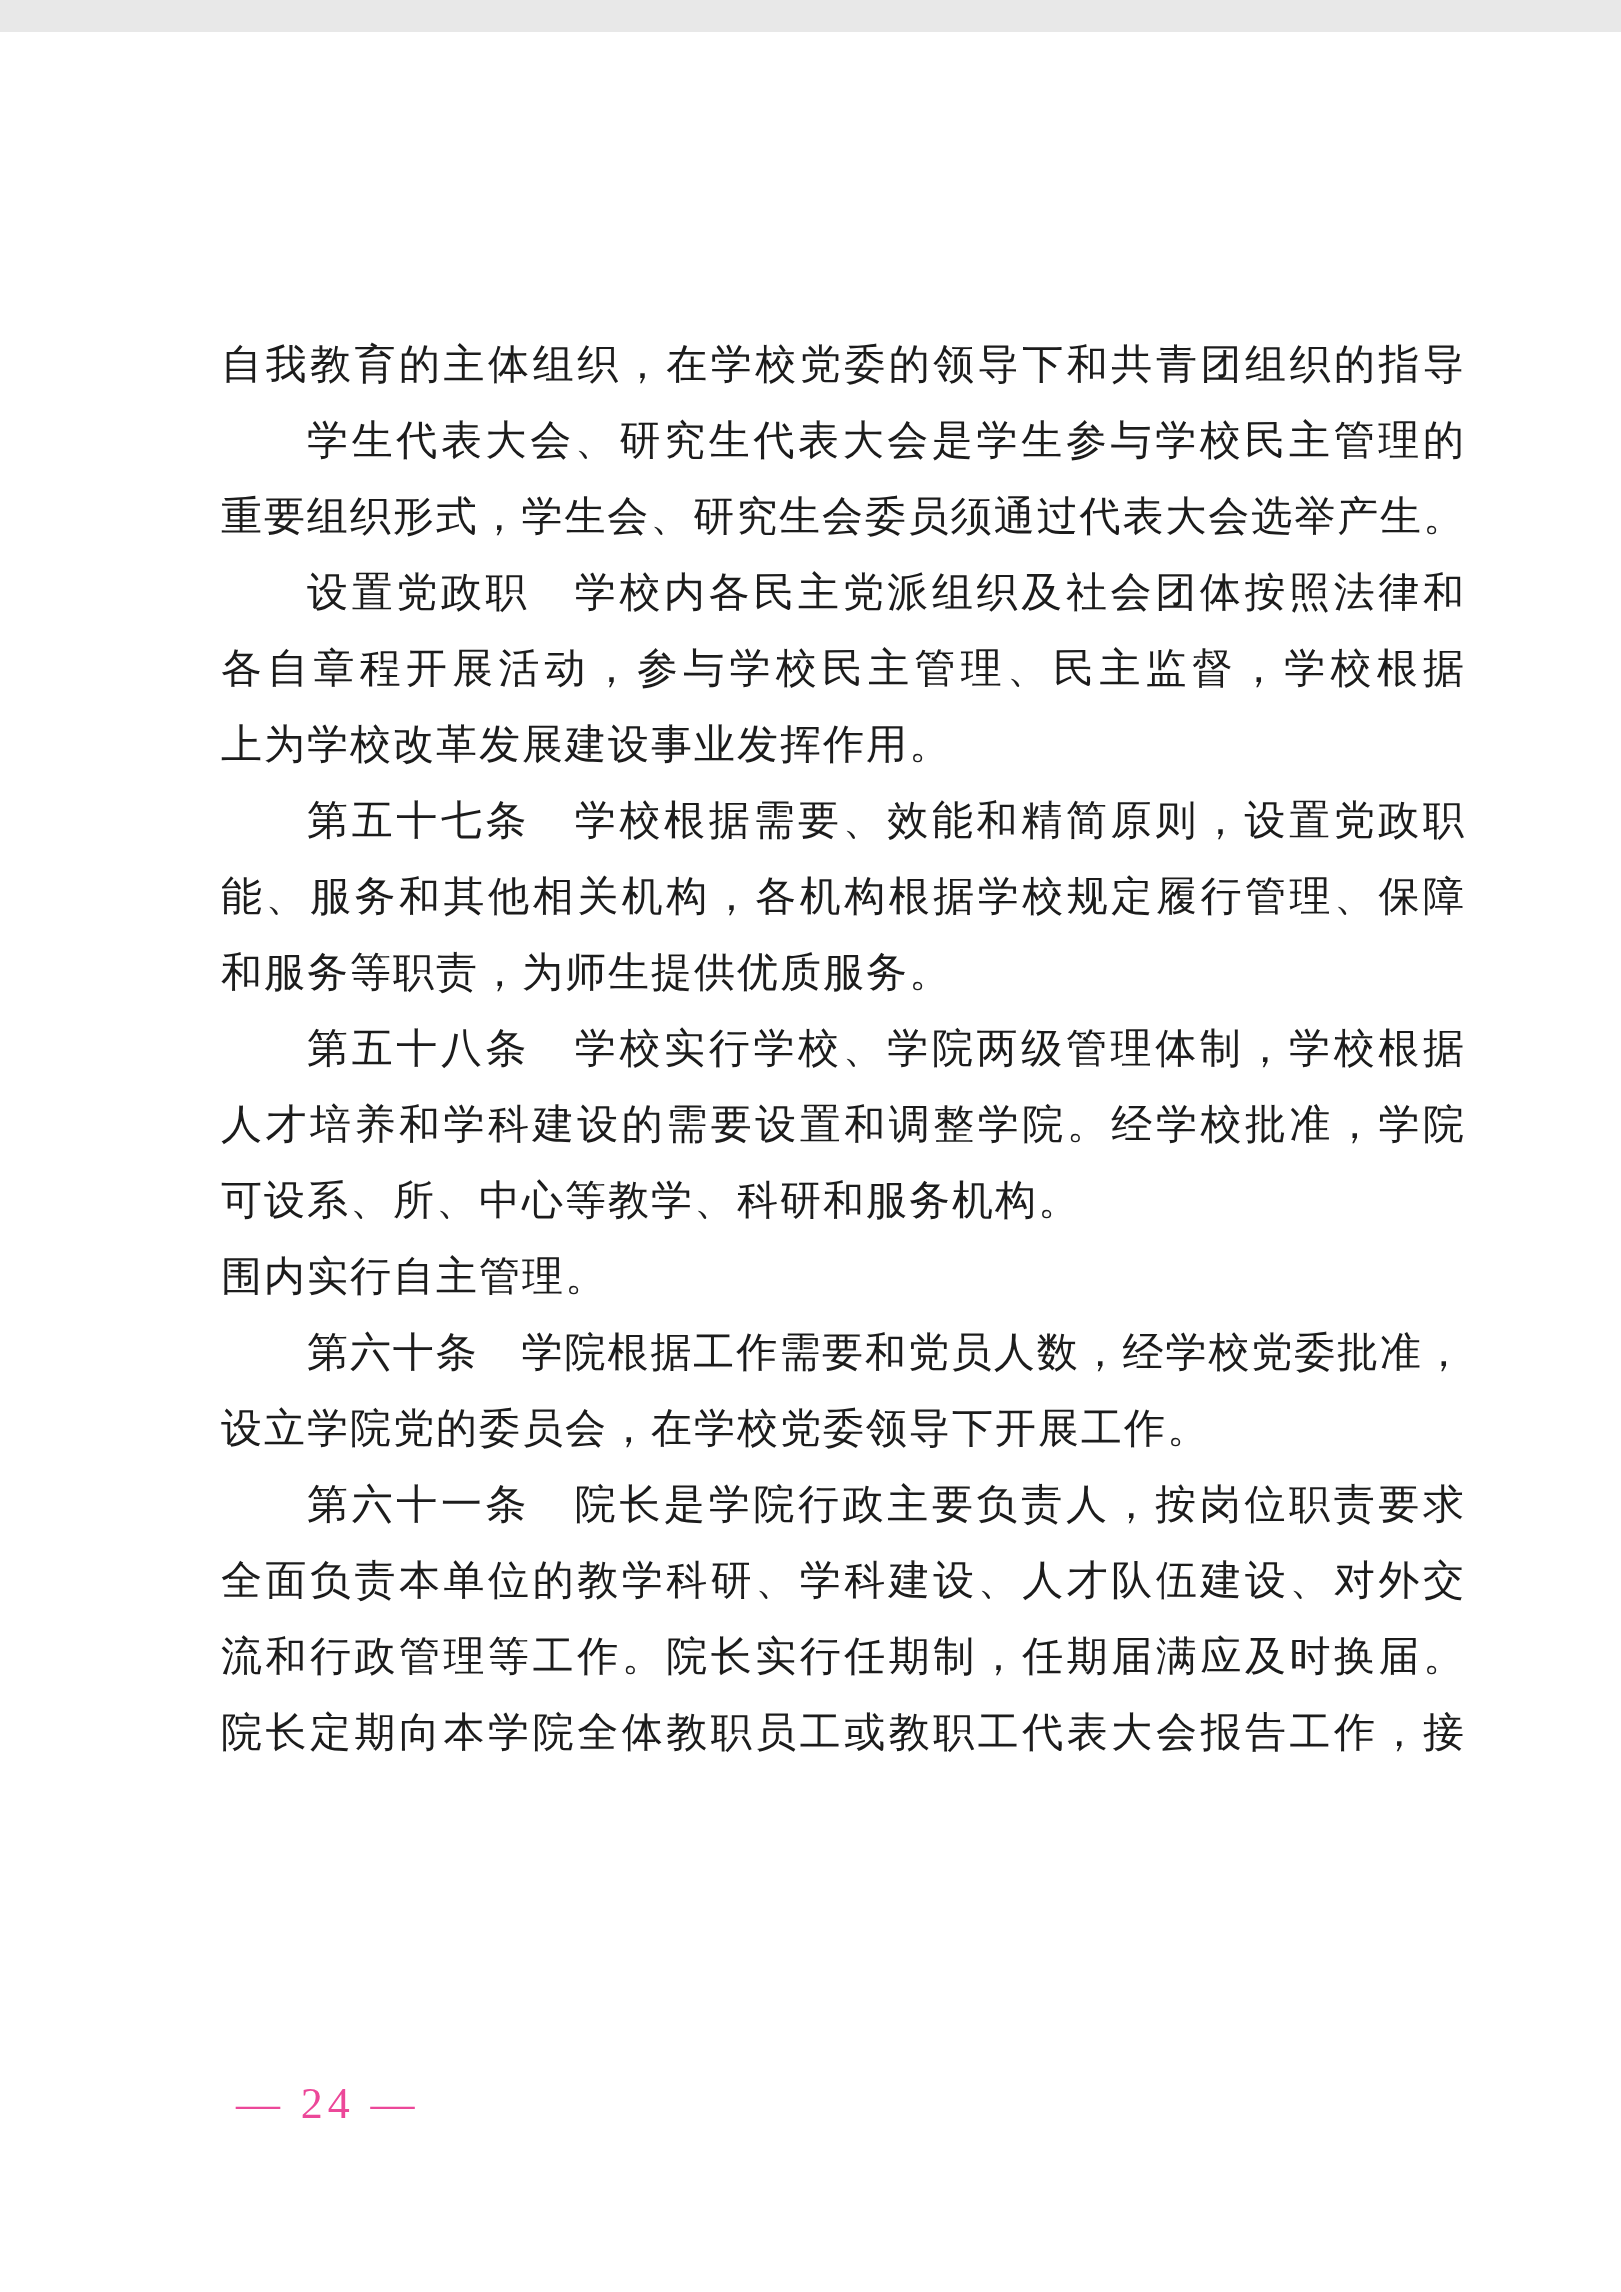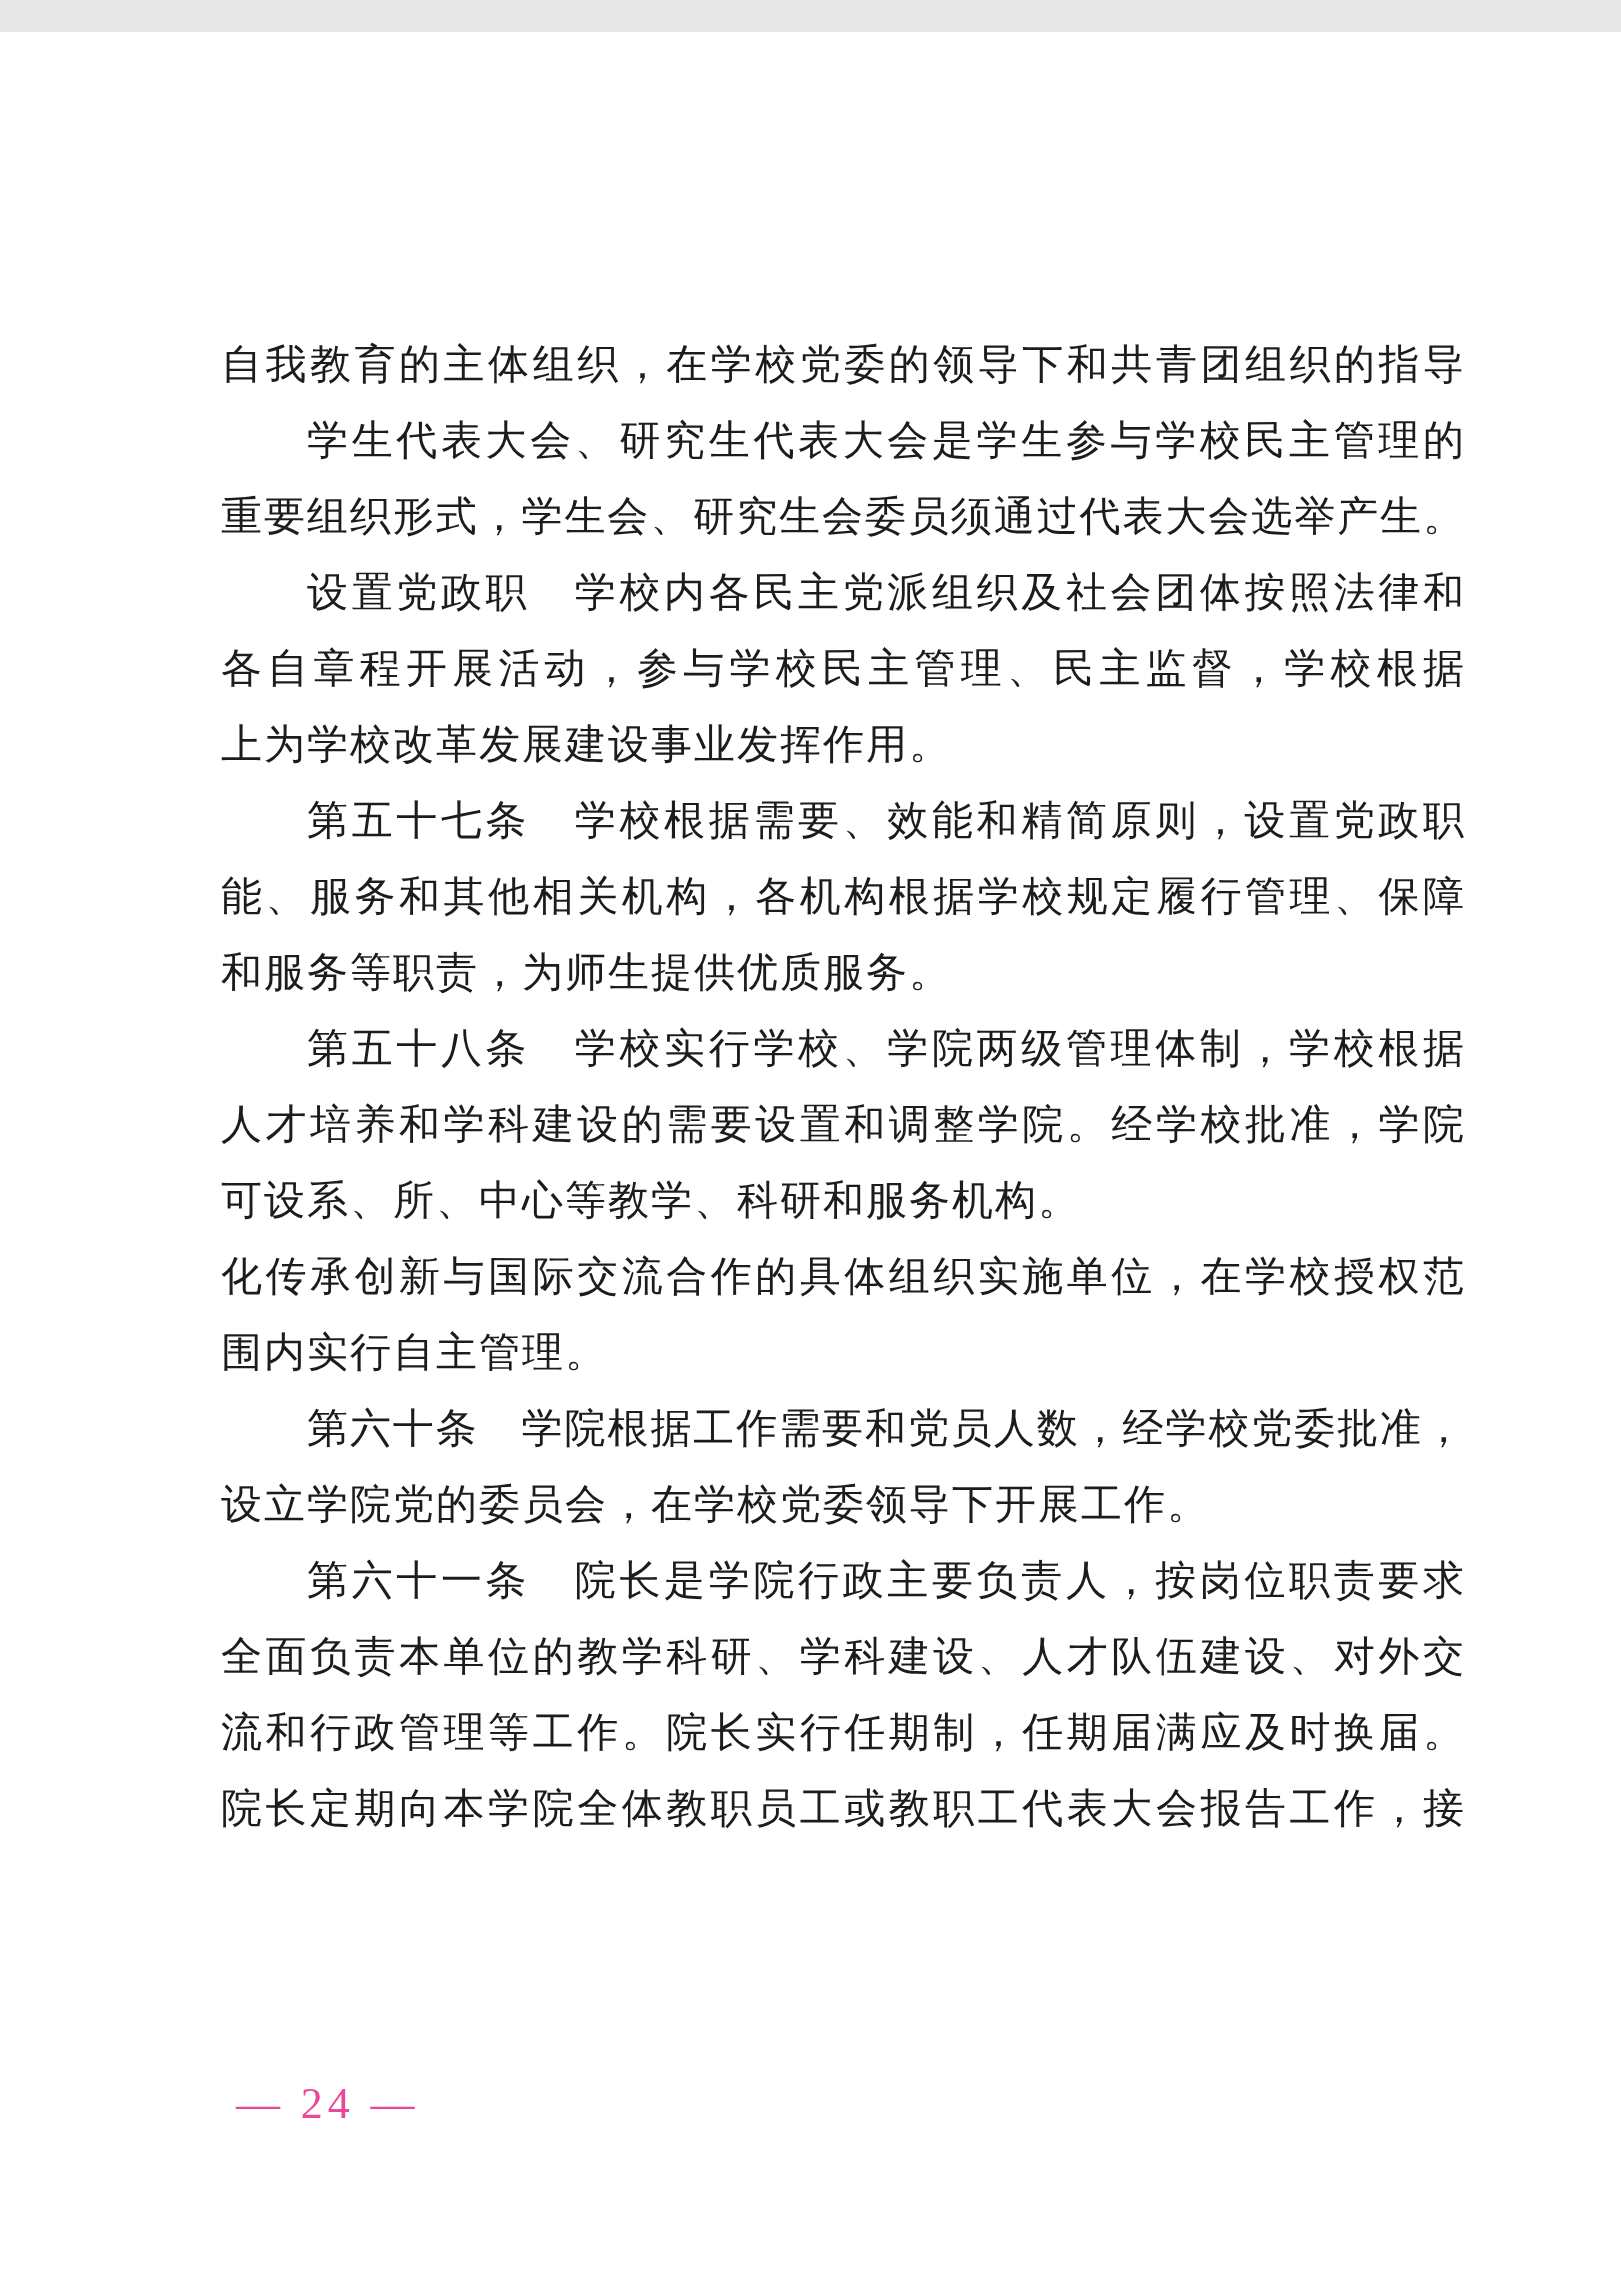--- a/index.html
+++ b/index.html
@@ -59,21 +59,20 @@
       <div class="line jf">重要组织形式，学生会、研究生会委员须通过代表大会选举产生。</div>
       <div class="line ind jf">设置党政职　学校内各民主党派组织及社会团体按照法律和</div>
       <div class="line jf">各自章程开展活动，参与学校民主管理、民主监督，学校根据</div>
       <div class="line">上为学校改革发展建设事业发挥作用。</div>
       <div class="line ind jf">第五十七条　学校根据需要、效能和精简原则，设置党政职</div>
       <div class="line jf">能、服务和其他相关机构，各机构根据学校规定履行管理、保障</div>
       <div class="line">和服务等职责，为师生提供优质服务。</div>
       <div class="line ind jf">第五十八条　学校实行学校、学院两级管理体制，学校根据</div>
       <div class="line jf">人才培养和学科建设的需要设置和调整学院。经学校批准，学院</div>
       <div class="line">可设系、所、中心等教学、科研和服务机构。</div>
-      <div class="line jf">化传承创新与国际交流合作的具体组织实施单位，在学校授权范</div>
       <div class="line">围内实行自主管理。</div>
       <div class="line ind jf">第六十条　学院根据工作需要和党员人数，经学校党委批准，</div>
       <div class="line">设立学院党的委员会，在学校党委领导下开展工作。</div>
       <div class="line ind jf">第六十一条　院长是学院行政主要负责人，按岗位职责要求</div>
       <div class="line jf">全面负责本单位的教学科研、学科建设、人才队伍建设、对外交</div>
       <div class="line jf">流和行政管理等工作。院长实行任期制，任期届满应及时换届。</div>
       <div class="line jf">院长定期向本学院全体教职员工或教职工代表大会报告工作，接</div>
     </div>
   <div class="pagenum">— 24 —</div>
 </div>

